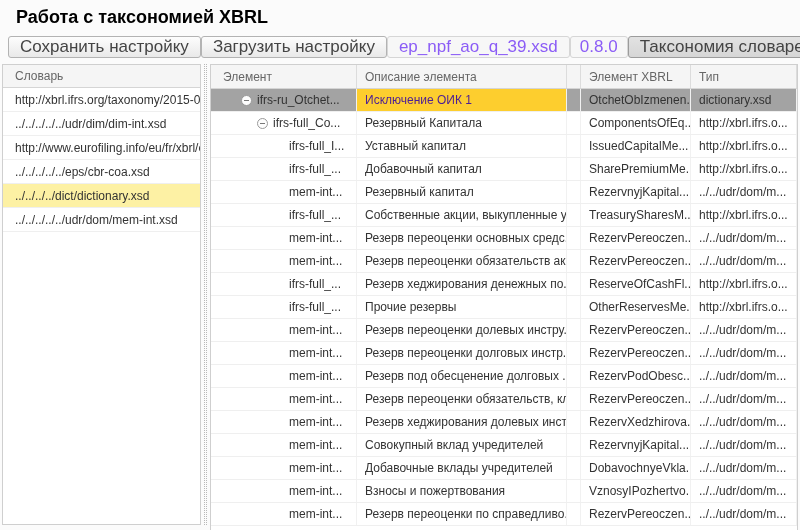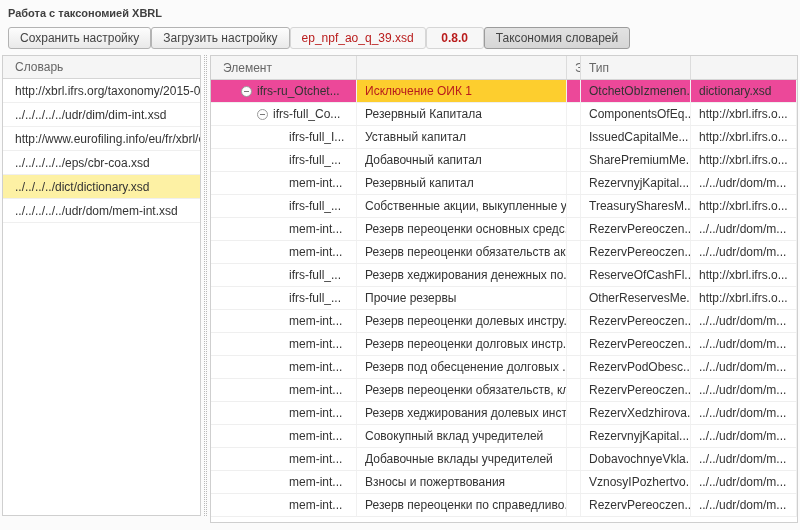--- a/index.html
+++ b/index.html
@@ -1,29 +1,29 @@
 <!DOCTYPE html>
 <html><head>
 <meta charset="utf-8">
 <style>
   * { box-sizing: border-box; margin: 0; padding: 0; }
   html,body { width:800px; height:530px; overflow:hidden; background:#fbfbfb;
     font-family:"Liberation Sans","DejaVu Sans",sans-serif; font-size:12px; color:#333; }
 
-  .page-title { font-size:11px; font-weight:bold; color:#404040; padding:7px 8px 3px 8px; }
+  .page-title { font-size:18px; font-weight:bold; color:#000000; padding:7px 8px 3px 16px; }
 
   .toolbar { display:flex; align-items:center; padding:5px 8px 6px 8px; }
   .btn { height:22px; padding:0 11px; border:1px solid #b3b3b3; border-radius:3px;
-    background:linear-gradient(#fdfdfd,#e9e9e9); color:#444; font-size:12px;
+    background:linear-gradient(#fdfdfd,#e9e9e9); color:#444; font-size:17px;
     display:inline-flex; align-items:center; white-space:nowrap; cursor:default; }
   .btn + .btn { margin-left:0; }
-  .btn.disabled { border-color:#d6d6d6; background:#f7f7f7; color:#b91c1c; }
+  .btn.disabled { border-color:#d6d6d6; background:#f7f7f7; color:#8b5cf6; }
   .btn.pressed { background:linear-gradient(#e2e2e2,#d6d6d6); border-color:#9c9c9c; }
   .field-file { margin-left:8px; }
-  .field-version { margin-left:14px; width:58px; justify-content:center;font-weight:bold; }
+  .field-version { margin-left:14px; width:58px; justify-content:center; }
   .btn-taxonomy { margin-left:12px; }
 
   .main { display:flex; margin:0 2px; height:468px; }
 
   
   .left-panel { width:199px; height:461px; background:#fff; border:1px solid #cfcfcf; overflow:hidden; }
   .panel-header { height:23px; background:#f5f5f5; border-bottom:1px solid #d5d5d5;
     color:#666; display:flex; align-items:center; padding-left:12px; }
   .ditem { height:24px; display:flex; align-items:center; padding-left:12px;
     border-bottom:1px solid #efefef; white-space:nowrap; overflow:hidden; color:#333; }
@@ -36,22 +36,22 @@
   .table-panel { flex:1; height:468px; background:#fff; border:1px solid #cfcfcf; overflow:hidden;text-align:right; }
   .trow { display:grid; grid-template-columns:146px 210px 14px 110px minmax(0,1fr); width:100%; }
   .thead { height:24px; background:#f5f5f5; border-bottom:1px solid #d5d5d5; color:#666; }
   .thead .c { border-right:1px solid #dcdcdc; display:flex; align-items:center; padding-left:8px;
     white-space:nowrap; overflow:hidden; }
   .thead .c-el { padding-left:12px; }
   .drow { height:23px; border-bottom:1px solid #efefef; }
   .drow .c { border-right:1px solid #f1f1f1; display:flex; align-items:center; padding-left:8px;
     white-space:nowrap; overflow:hidden; }
   .drow .c-el { padding-left:0; }
-  .drow.sel .c { background:#ec4899; }
-  .drow.sel .c-desc { background:#fdce2e; color:#b91c1c; }
+  .drow.sel .c { background:#a3a3a3; }
+  .drow.sel .c-desc { background:#fdce2e; color:#4c1d95; }
   .c-el { display:flex; align-items:center; }
   .lvl1 .c-el { padding-left:30px !important; }
   .lvl2 .c-el { padding-left:46px !important; }
   .lvl3 .c-el { padding-left:78px !important; }
   .eltext { white-space:nowrap; overflow:hidden; }
   .exp { width:11px; height:11px; flex:none; border:1px solid #9a9a9a; border-radius:50%;
     background:#fdfdfd; display:inline-flex; align-items:center; justify-content:center; margin-right:5px; }
   .exp::before { content:""; width:5px; height:1px; background:#777; }
   .filler { height:23px; }
 </style>
@@ -82,20 +82,21 @@
       </div>
   </div>
 
   <div class="splitter">
     <div class="splitter-line"></div>
   </div>
 
   <div class="table-panel">
     <div class="trow thead">
       <div class="c c-el">Элемент</div>
+      <div class="c c-desc">Описание элемента</div>
       <div class="c c-gap"></div>
       <div class="c c-xbrl">Элемент XBRL</div>
       <div class="c c-type">Тип</div>
     </div>
     <div>
         <div class="trow drow lvl1 sel">
           <div class="c c-el">
             <span class="exp"></span>
             <span class="eltext">ifrs-ru_Otchet...</span>
           </div>

